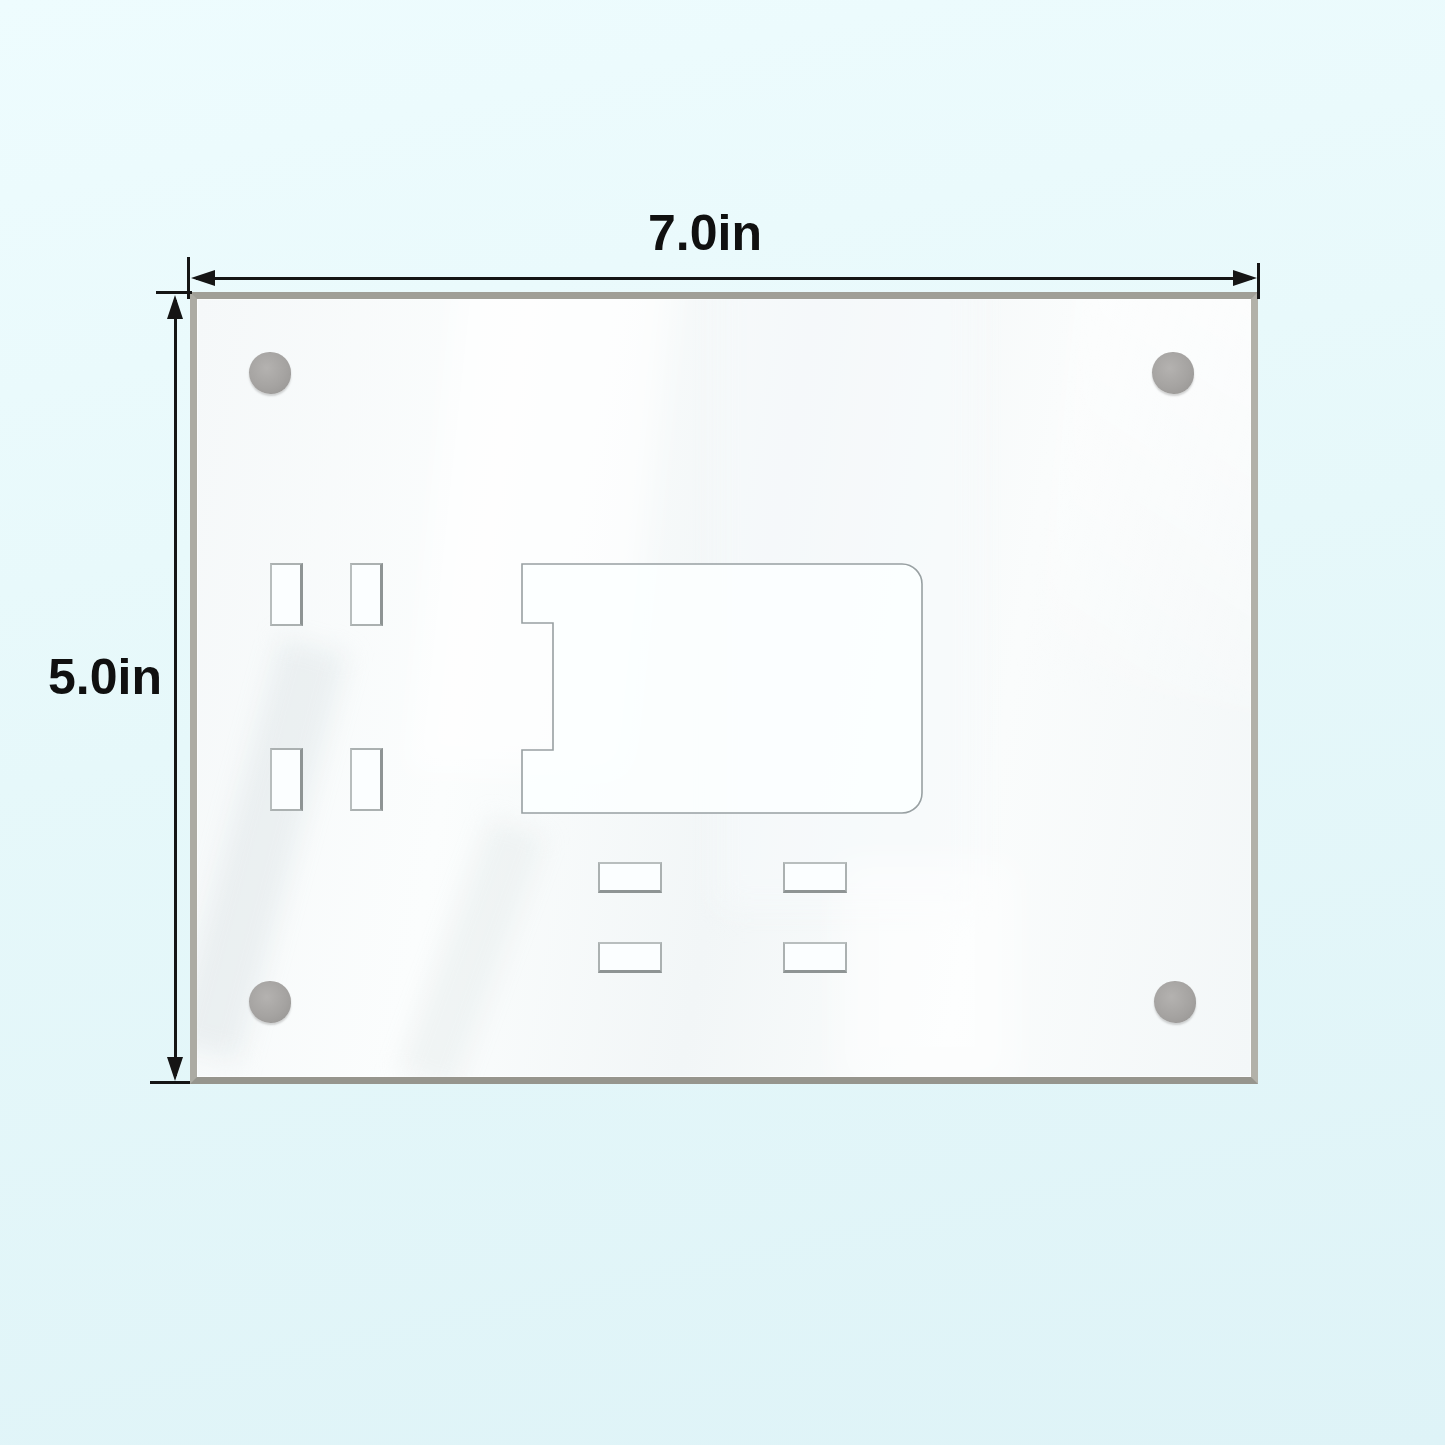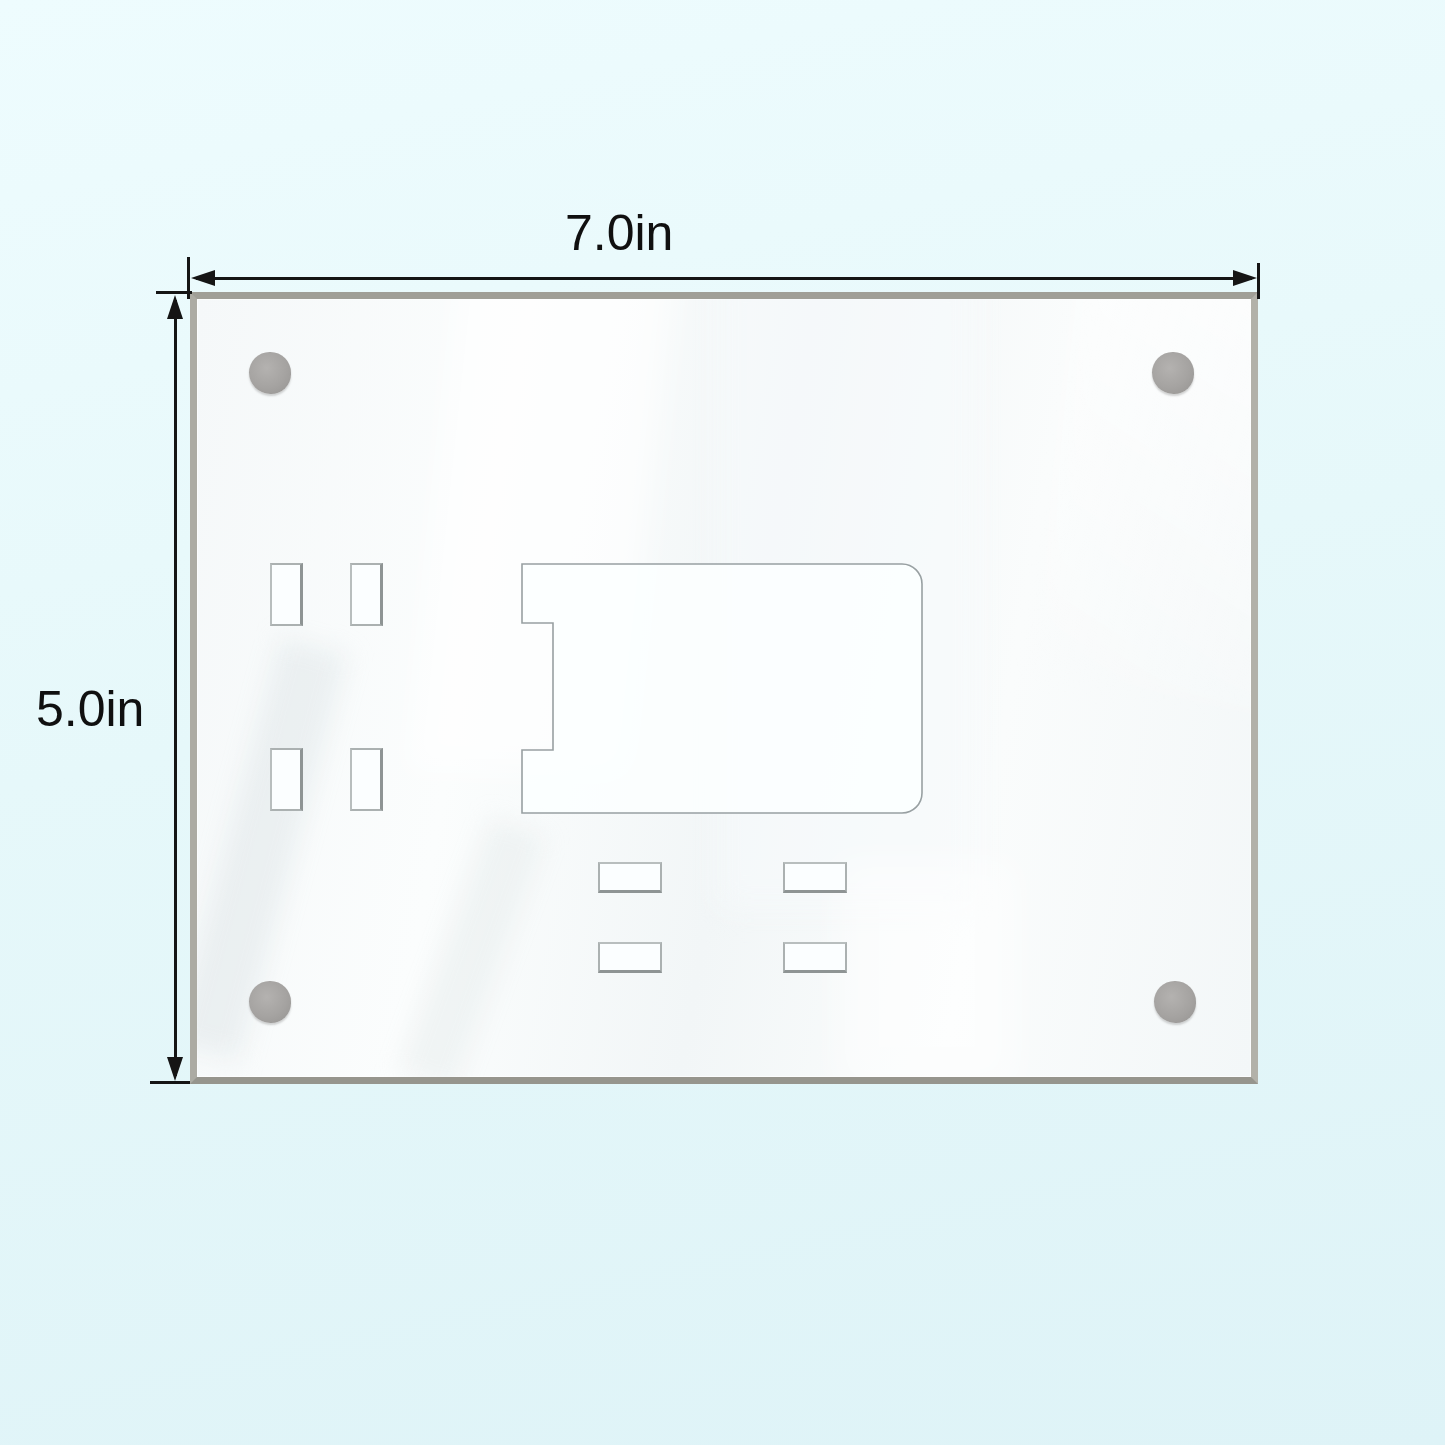--- a/index.html
+++ b/index.html
@@ -66,22 +66,22 @@
   .h1{left:401px;top:563px;}
   .h2{left:586px;top:563px;}
   .h3{left:401px;top:643px;}
   .h4{left:586px;top:643px;}
 
   .cutout-svg{position:absolute;left:0;top:0;}
 
   
   .dim-line{position:absolute;background:#151515;}
   .dim-label{
-    position:absolute;color:#101010;font-weight:normal;font-size:50px;
-    text-align:left;letter-spacing:0px;line-height:1;
+    position:absolute;color:#101010;font-weight:bold;font-size:50px;
+    text-align:center;letter-spacing:0px;line-height:1;
   }
   .tri{position:absolute;width:0;height:0;}
   .tri-left {border-top:8px solid transparent;border-bottom:8px solid transparent;border-right:24px solid #151515;}
   .tri-right{border-top:8px solid transparent;border-bottom:8px solid transparent;border-left:24px solid #151515;}
   .tri-up   {border-left:8px solid transparent;border-right:8px solid transparent;border-bottom:24px solid #151515;}
   .tri-down {border-left:8px solid transparent;border-right:8px solid transparent;border-top:24px solid #151515;}
 </style>
 </head>
 <body>
 
@@ -120,21 +120,21 @@
   <div>
     <div class="dim-label" style="left:565px;top:208px;width:280px;">7.0in</div>
     <div class="dim-line" style="left:196px;top:277px;width:1056px;height:3px;"></div>
     <div class="tri tri-left" style="left:191px;top:270px;"></div>
     <div class="tri tri-right" style="left:1233px;top:270px;"></div>
     <div class="dim-line" style="left:187px;top:257px;width:3px;height:42px;"></div>
     <div class="dim-line" style="left:1257px;top:263px;width:3px;height:36px;"></div>
   </div>
 
   <div>
-    <div class="dim-label" style="left:36px;top:652px;width:150px;margin-top:32px;">5.0in</div>
+    <div class="dim-label" style="left:30px;top:652px;width:150px;">5.0in</div>
     <div class="dim-line" style="left:174px;top:300px;width:3px;height:776px;"></div>
     <div class="tri tri-up" style="left:167px;top:295px;"></div>
     <div class="tri tri-down" style="left:167px;top:1057px;"></div>
     <div class="dim-line" style="left:156px;top:291px;width:36px;height:3px;"></div>
     <div class="dim-line" style="left:150px;top:1081px;width:40px;height:3px;"></div>
   </div>
 
 </div>
 
 </body></html>

